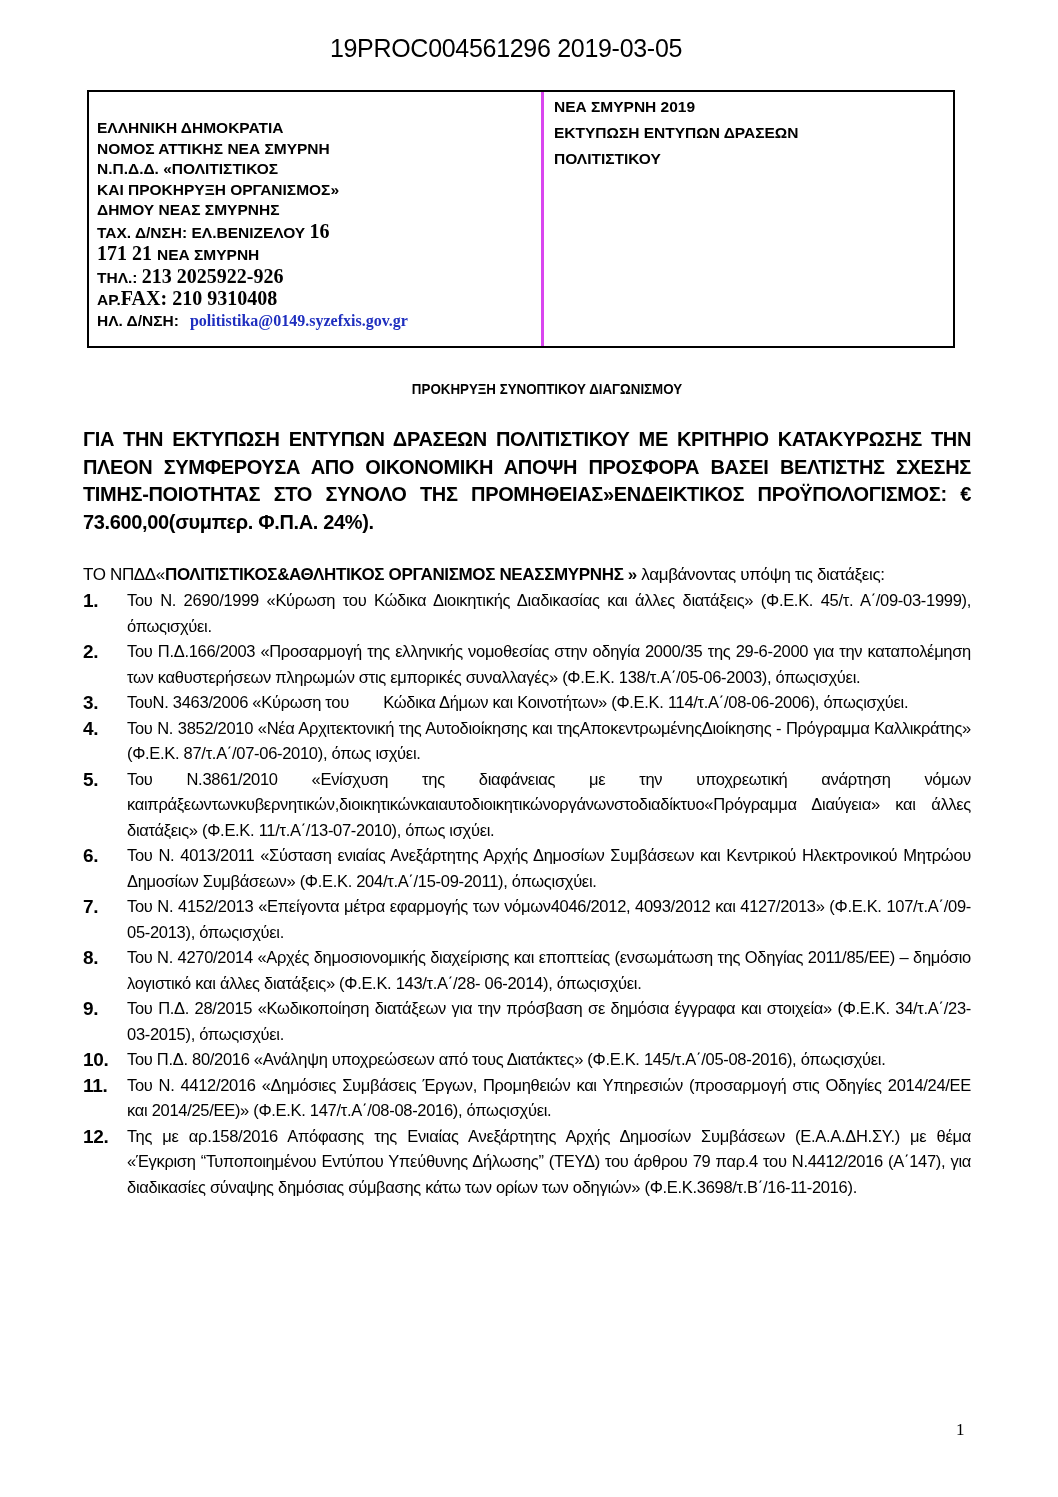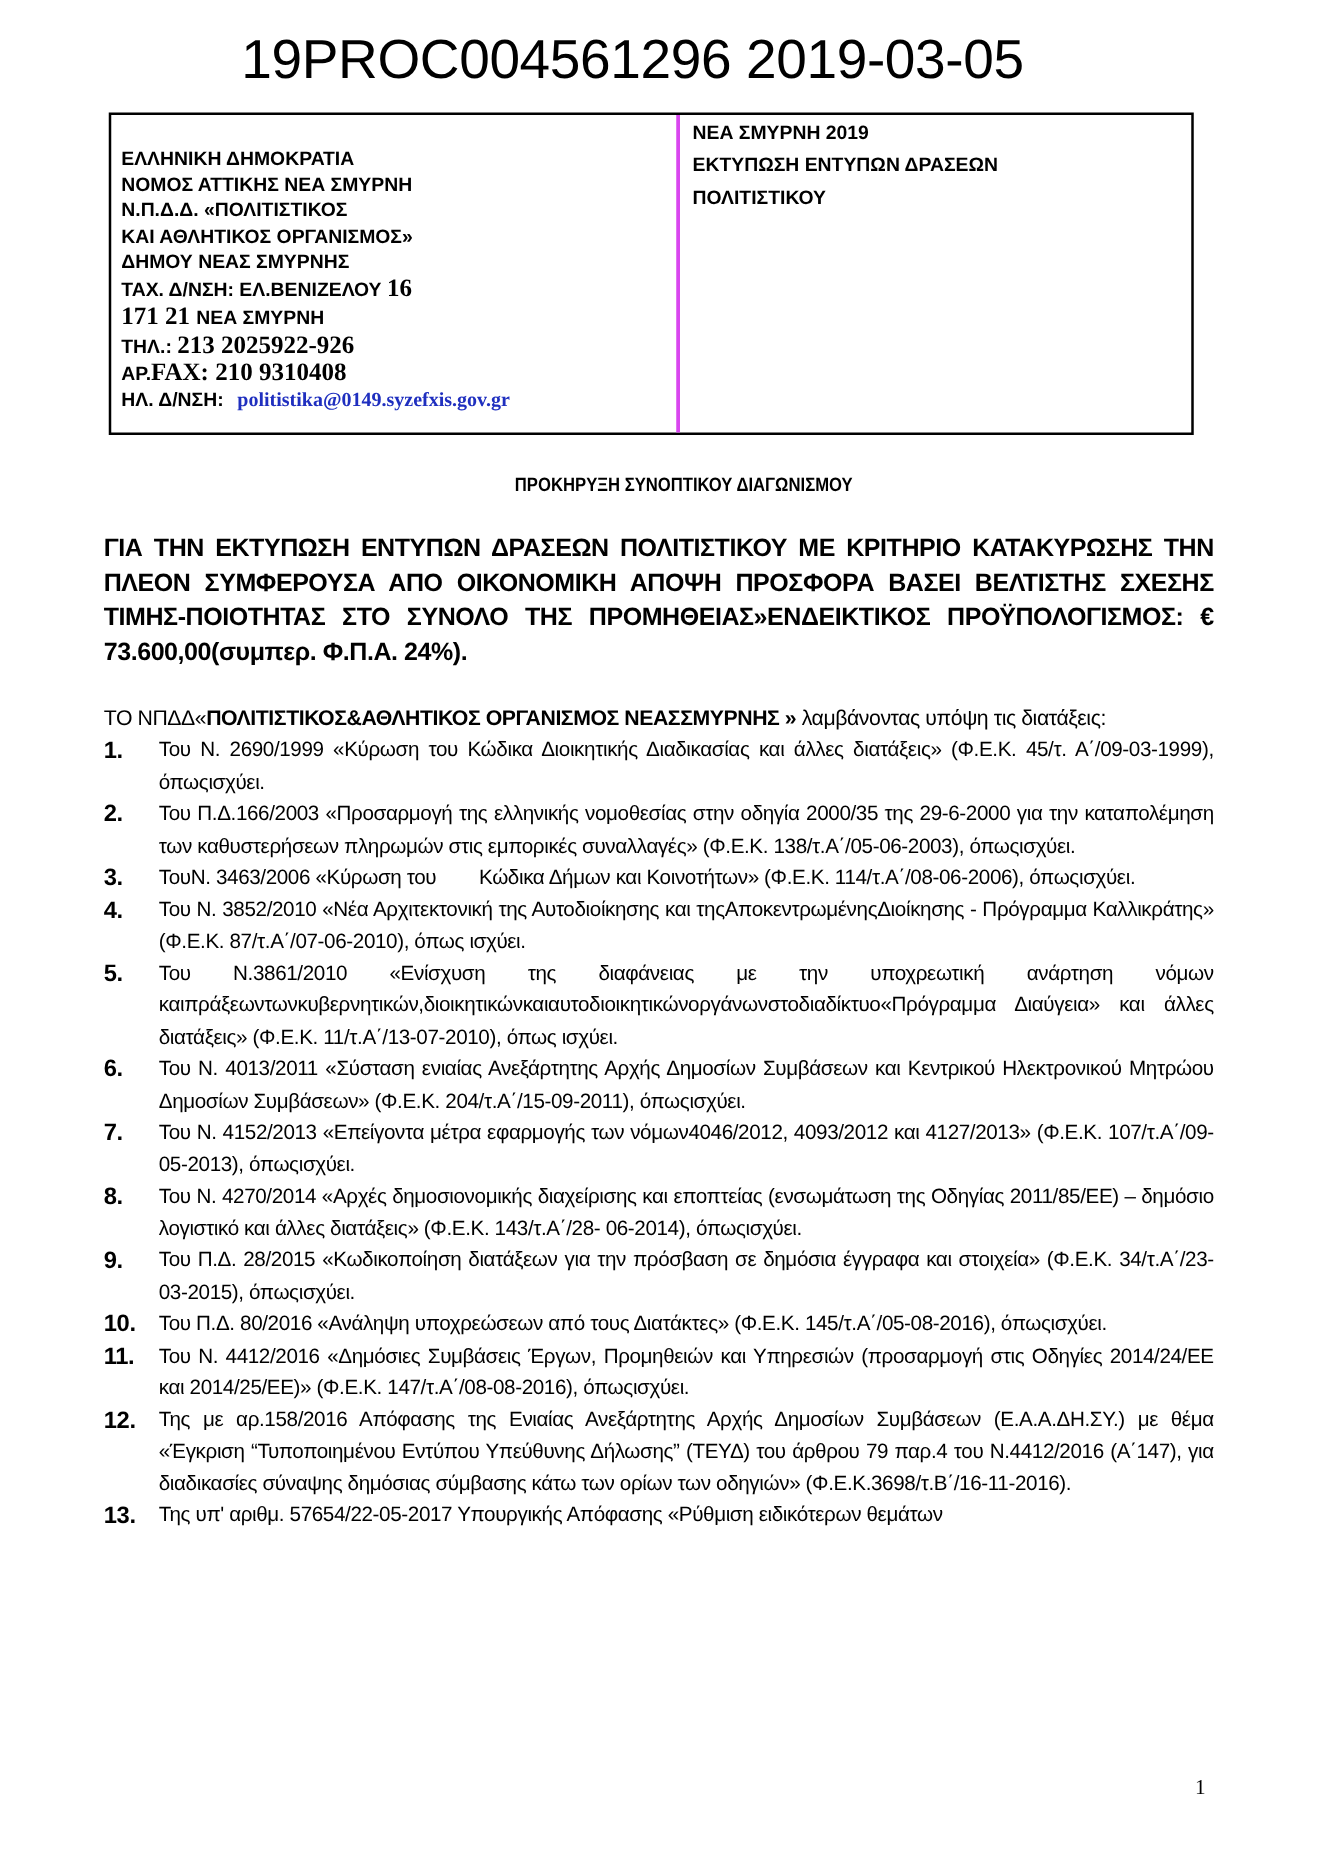--- a/index.html
+++ b/index.html
@@ -1,20 +1,20 @@
 <!DOCTYPE html>
 <html><head>
 <meta charset="utf-8">
 <style>
   html, body { margin: 0; padding: 0; background: #ffffff; }
   body { width: 1058px; height: 1497px; position: relative; overflow: hidden; color: #000; }
   .page-header {
     position: absolute; left: 0; width: 1012px; top: 28px;
     text-align: center;
-    font-family: "Liberation Sans", sans-serif; font-size: 44px; letter-spacing: -0.3px;
+    font-family: "Liberation Sans", sans-serif; font-size: 25px; letter-spacing: -0.3px;
     line-height: 40px;
   }
   .info-table {
     position: absolute; left: 87px; top: 90px; width: 868px; height: 258px;
     border: 2px solid #000; box-sizing: border-box;
     display: flex;
   }
   .cell-left {
     width: 455px; border-right: 3px solid #d946ef; box-sizing: border-box;
     padding: 26px 0 0 8px;
@@ -62,21 +62,21 @@
 </head>
 <body>
 
 <div class="page-header">19PROC004561296 2019-03-05</div>
 
 <div class="info-table">
   <div class="cell-left">
     <div>ΕΛΛΗΝΙΚΗ ΔΗΜΟΚΡΑΤΙΑ</div>
     <div>ΝΟΜΟΣ ΑΤΤΙΚΗΣ ΝΕΑ ΣΜΥΡΝΗ</div>
     <div>Ν.Π.Δ.Δ. «ΠΟΛΙΤΙΣΤΙΚΟΣ</div>
-    <div>ΚΑΙ ΑΘΛΗΤΙΚΟΣ ΟΡΓΑΝΙΣΜΟΣ»</div>
+    <div>ΚΑΙ ΠΡΟΚΗΡΥΞΗ ΟΡΓΑΝΙΣΜΟΣ»</div>
     <div>ΔΗΜΟΥ ΝΕΑΣ ΣΜΥΡΝΗΣ</div>
     <div><span>ΤΑΧ. Δ/ΝΣΗ: ΕΛ.ΒΕΝΙΖΕΛΟΥ </span><span class="serif">16</span></div>
     <div><span class="serif">171 21 </span><span>ΝΕΑ ΣΜΥΡΝΗ</span></div>
     <div><span>ΤΗΛ.: </span><span class="serif">213 2025922-926</span></div>
     <div><span>ΑΡ.</span><span class="serif">FAX: 210 9310408</span></div>
     <div><span class="normal">ΗΛ. Δ/ΝΣΗ:</span><span class="email">politistika@0149.syzefxis.gov.gr</span></div>
   </div>
   <div class="cell-right">
     <div>ΝΕΑ ΣΜΥΡΝΗ 2019</div>
     <div>ΕΚΤΥΠΩΣΗ ΕΝΤΥΠΩΝ ΔΡΑΣΕΩΝ</div>
@@ -95,17 +95,16 @@
     <li><span class="num">3.</span><span>ΤουΝ. 3463/2006 «Κύρωση του &nbsp;&nbsp;&nbsp;&nbsp;&nbsp;&nbsp; Κώδικα Δήμων και Κοινοτήτων» (Φ.Ε.Κ. 114/τ.Α΄/08-06-2006), όπωςισχύει.</span></li>
     <li><span class="num">4.</span><span>Του Ν. 3852/2010 «Νέα Αρχιτεκτονική της Αυτοδιοίκησης και τηςΑποκεντρωμένηςΔιοίκησης - Πρόγραμμα Καλλικράτης» (Φ.Ε.Κ. 87/τ.Α΄/07-06-2010), όπως ισχύει.</span></li>
     <li><span class="num">5.</span><span>Του Ν.3861/2010 «Ενίσχυση της διαφάνειας με την υποχρεωτική ανάρτηση νόμων καιπράξεωντωνκυβερνητικών,διοικητικώνκαιαυτοδιοικητικώνοργάνωνστοδιαδίκτυο«Πρόγραμμα Διαύγεια» και άλλες διατάξεις» (Φ.Ε.Κ. 11/τ.Α΄/13-07-2010), όπως ισχύει.</span></li>
     <li><span class="num">6.</span><span>Του Ν. 4013/2011 «Σύσταση ενιαίας Ανεξάρτητης Αρχής Δημοσίων Συμβάσεων και Κεντρικού Ηλεκτρονικού Μητρώου Δημοσίων Συμβάσεων» (Φ.Ε.Κ. 204/τ.Α΄/15-09-2011), όπωςισχύει.</span></li>
     <li><span class="num">7.</span><span>Του Ν. 4152/2013 «Επείγοντα μέτρα εφαρμογής των νόμων4046/2012, 4093/2012 και 4127/2013» (Φ.Ε.Κ. 107/τ.Α΄/09-05-2013), όπωςισχύει.</span></li>
     <li><span class="num">8.</span><span>Του Ν. 4270/2014 «Αρχές δημοσιονομικής διαχείρισης και εποπτείας (ενσωμάτωση της Οδηγίας 2011/85/ΕΕ) – δημόσιο λογιστικό και άλλες διατάξεις» (Φ.Ε.Κ. 143/τ.Α΄/28- 06-2014), όπωςισχύει.</span></li>
     <li><span class="num">9.</span><span>Του Π.Δ. 28/2015 «Κωδικοποίηση διατάξεων για την πρόσβαση σε δημόσια έγγραφα και στοιχεία» (Φ.Ε.Κ. 34/τ.Α΄/23-03-2015), όπωςισχύει.</span></li>
     <li><span class="num">10.</span><span>Του Π.Δ. 80/2016 «Ανάληψη υποχρεώσεων από τους Διατάκτες» (Φ.Ε.Κ. 145/τ.Α΄/05-08-2016), όπωςισχύει.</span></li>
     <li><span class="num">11.</span><span>Του Ν. 4412/2016 «Δημόσιες Συμβάσεις Έργων, Προμηθειών και Υπηρεσιών (προσαρμογή στις Οδηγίες 2014/24/ΕΕ και 2014/25/ΕΕ)» (Φ.Ε.Κ. 147/τ.Α΄/08-08-2016), όπωςισχύει.</span></li>
     <li><span class="num">12.</span><span>Της με αρ.158/2016 Απόφασης της Ενιαίας Ανεξάρτητης Αρχής Δημοσίων Συμβάσεων (Ε.Α.Α.ΔΗ.ΣΥ.) με θέμα «Έγκριση “Τυποποιημένου Εντύπου Υπεύθυνης Δήλωσης” (ΤΕΥΔ) του άρθρου 79 παρ.4 του Ν.4412/2016 (Α΄147), για διαδικασίες σύναψης δημόσιας σύμβασης κάτω των ορίων των οδηγιών» (Φ.Ε.Κ.3698/τ.Β΄/16-11-2016).</span></li>
-    <li><span class="num">13.</span><span> Της υπ' αριθμ. 57654/22-05-2017 Υπουργικής Απόφασης «Ρύθμιση ειδικότερων θεμάτων</span></li>
   </ol>
 </div>
 
 <div class="page-number">1</div>
 
 </body></html>

